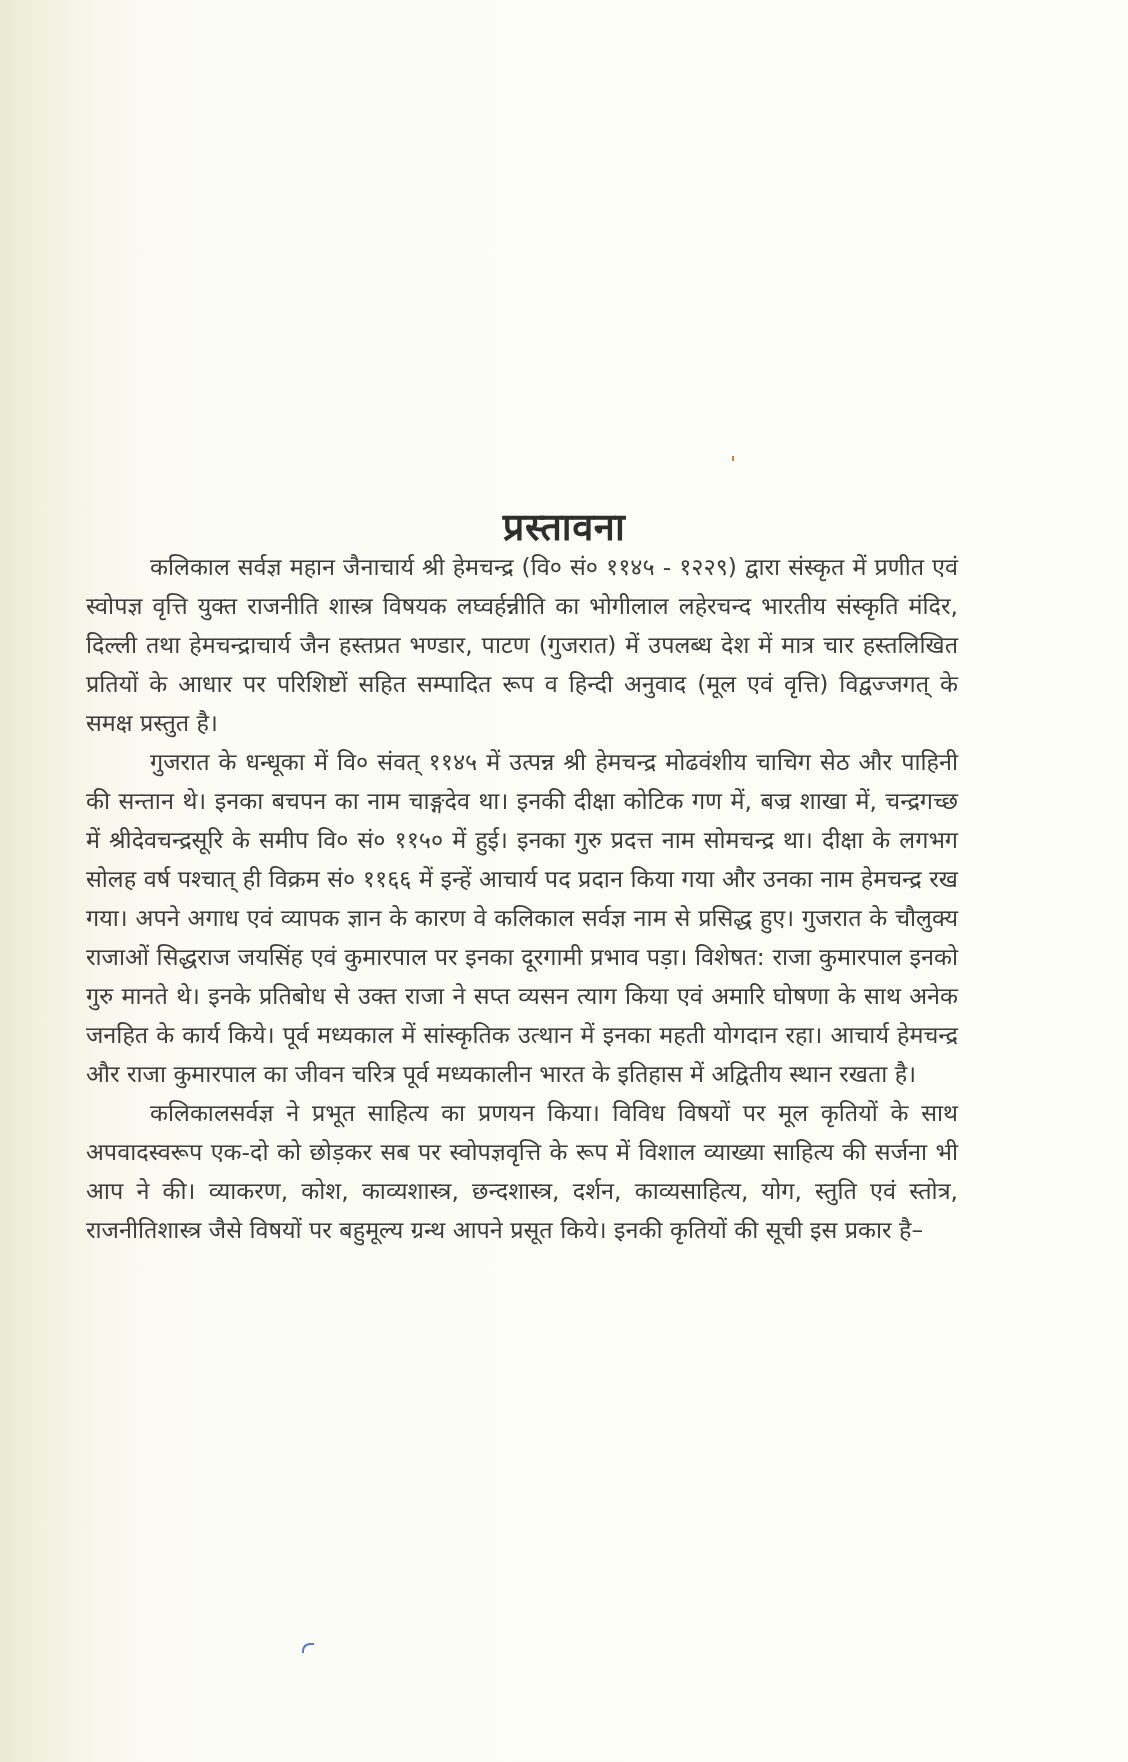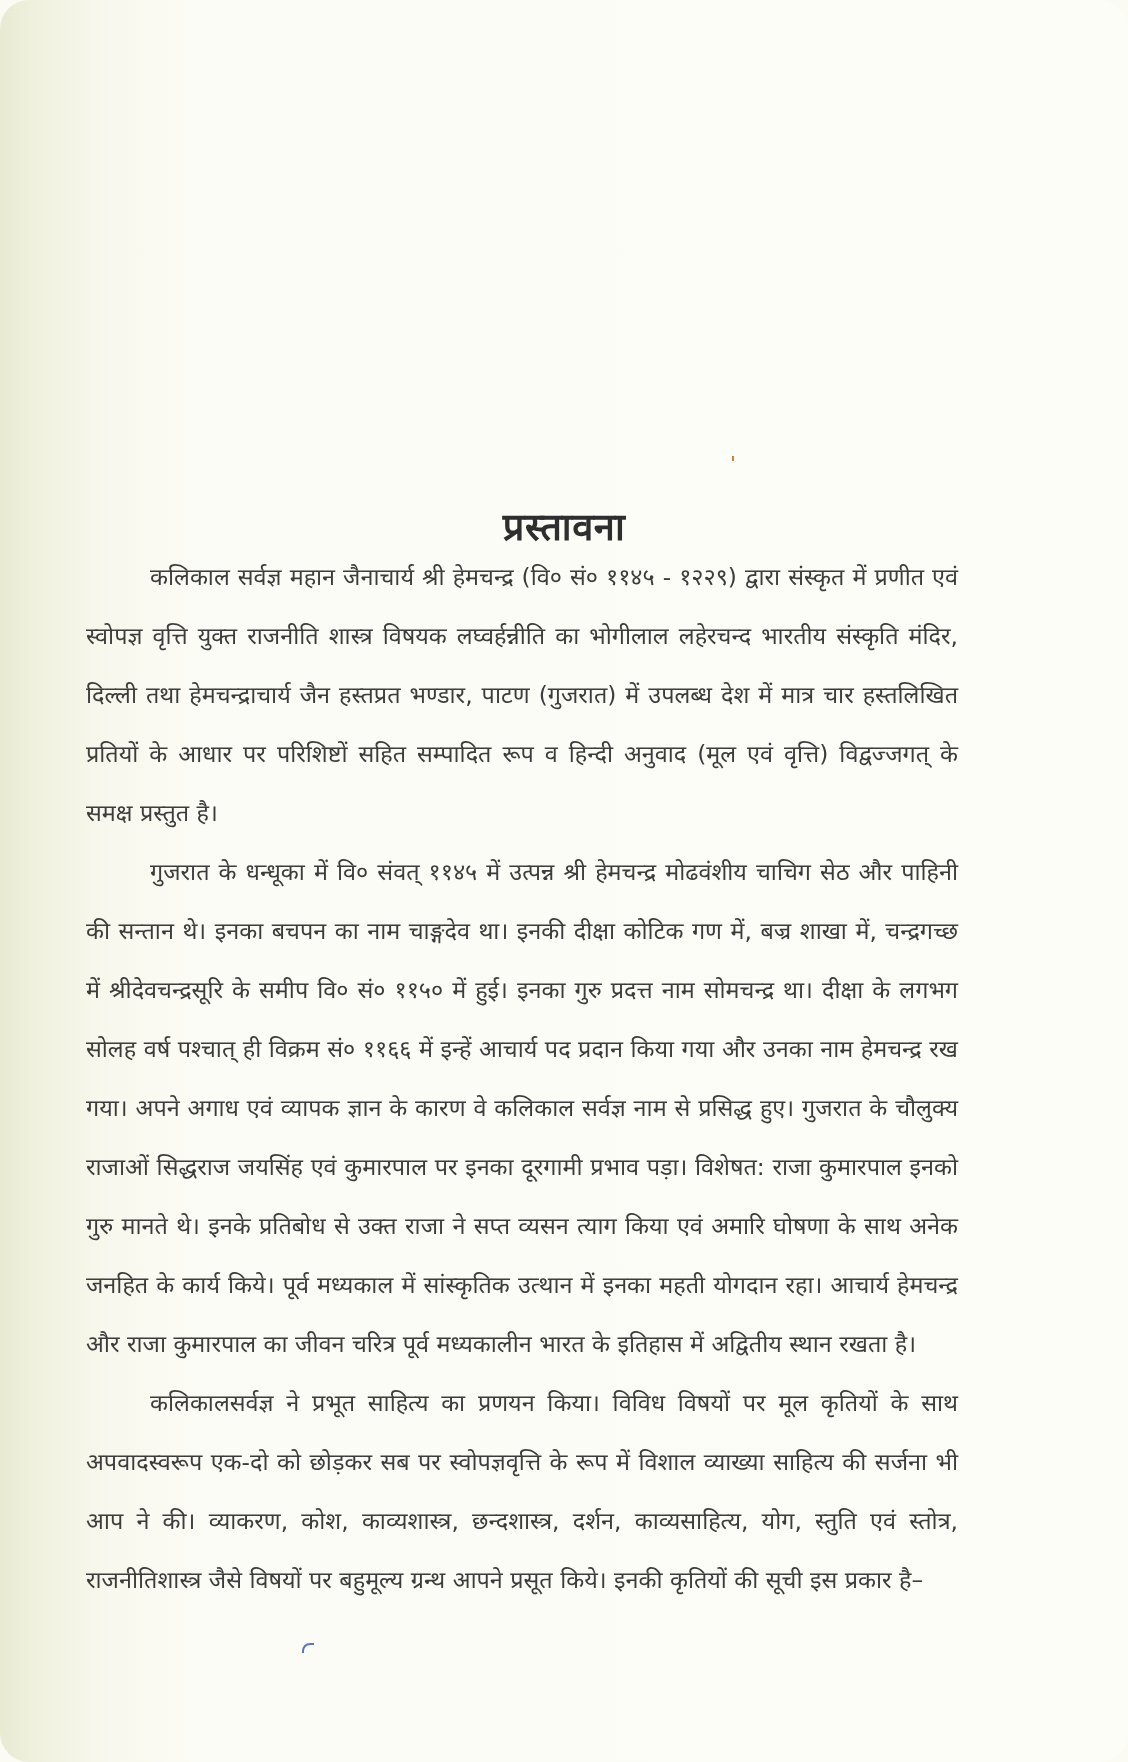--- a/index.html
+++ b/index.html
@@ -10,38 +10,37 @@
       background: #fbfbf4;
       position: relative;
       font-family: "DejaVu Sans", "Liberation Sans", sans-serif;
       color: #3a3a3a;
     }
     .page {
       position: absolute;
       inset: 0;
       background:
         linear-gradient(to right, #e9ead2 0px, #f1f1e0 40px, #f8f8ee 110px, #fcfcf6 200px, #fdfdf8 100%);
-      border-radius: 29px;
     }
     .title {
       position: absolute;
       left: 0; right: 0;
       top: 474px;
       text-align: center;
       font-size: 38px;
       font-weight: bold;
       color: #2e2e2e;
       letter-spacing: 0.5px;
     }
     .body-text {
       position: absolute;
       left: 86px;
       width: 872px;
       font-size: 23.4px;
-      line-height: 59px;
+      line-height: 39px;
       color: #3c3c3c;
       text-align: justify;
     }
     .para { margin: 0; text-indent: 64px; text-align: justify; text-align-last: left; }
     .para + .para { margin-top: 0; }
     .mark {
       position: absolute;
       left: 302px; top: 1643px;
       width: 10px; height: 8px;
       border-top: 2px solid #5a78c8;

